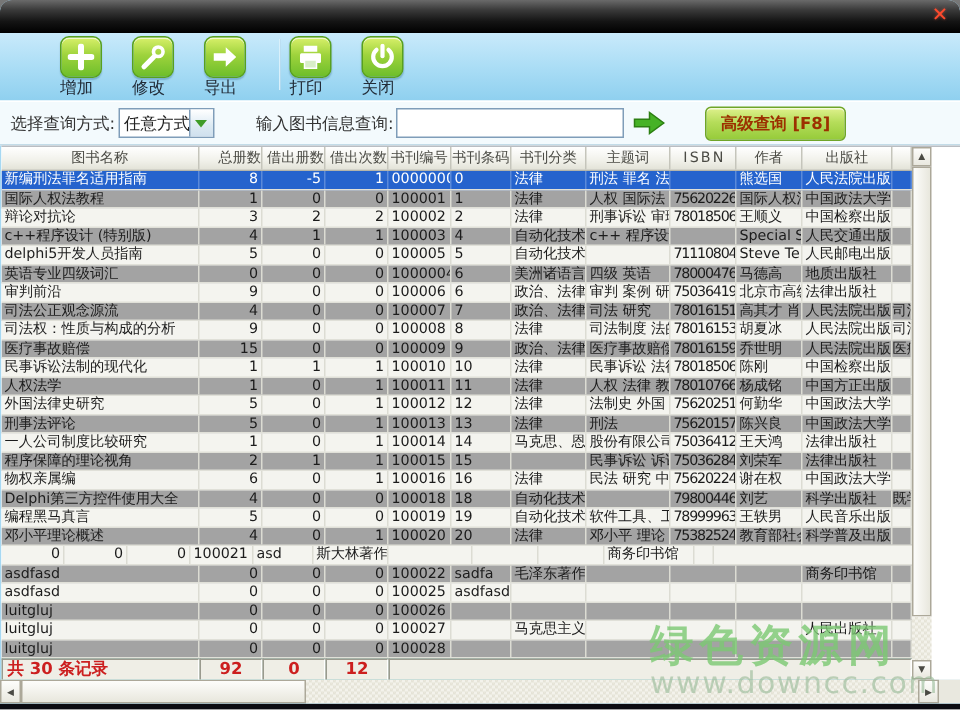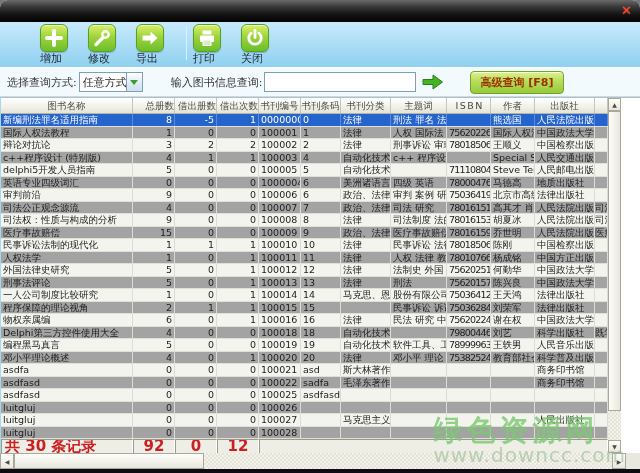--- a/index.html
+++ b/index.html
@@ -103,21 +103,21 @@
   .tcell{
     font-size:9.5px; color:#1c1c1c; line-height:11.5px;
     padding:0 2px; border-right:1px solid #dcdcd3;
     overflow:hidden; white-space:nowrap;
   }
   .c0{width:132px;} .c1{width:42px;text-align:right;} .c2{width:42px;text-align:right;}
   .c3{width:42px;text-align:right;} .c4{width:42px;} .c5{width:40px;}
   .c6{width:50px;} .c7{width:56px;} .c8{width:44px;letter-spacing:-0.8px;}
   .c9{width:44px;} .c10{width:60px;} .c11{width:13px;padding:0;}
 
-  .tsummary{ display:flex; height:15px; background:#0f766e; font-size:15px; font-weight:bold; color:var(--red,#cc1f1f); }
+  .tsummary{ display:flex; height:15px; background:#0f766e; font-size:11px; font-weight:bold; color:var(--red,#cc1f1f); }
   .sbox{
     border:1px solid #9a9a8e; border-bottom-color:#fff; border-right-color:#fff;
     background:#efeee6; line-height:12px; padding:0 3px; overflow:hidden; white-space:nowrap;
   }
   .sbox.num{ text-align:center; }
 
   
   .checker{
     background-color:#f3f2eb;
     background-image:linear-gradient(45deg,#e5e3d7 25%,transparent 25%,transparent 75%,#e5e3d7 75%),
@@ -517,21 +517,20 @@
             <div class="tcell c4">100020</div>
             <div class="tcell c5">20</div>
             <div class="tcell c6">法律</div>
             <div class="tcell c7">邓小平 理论 思</div>
             <div class="tcell c8">7538252476</div>
             <div class="tcell c9">教育部社会科</div>
             <div class="tcell c10">科学普及出版</div>
             <div class="tcell c11"></div>
           </div>
           <div class="trow alt">
-            <div class="tcell c0">asdfa</div>
             <div class="tcell c1">0</div>
             <div class="tcell c2">0</div>
             <div class="tcell c3">0</div>
             <div class="tcell c4">100021</div>
             <div class="tcell c5">asd</div>
             <div class="tcell c6">斯大林著作</div>
             <div class="tcell c7"></div>
             <div class="tcell c8"></div>
             <div class="tcell c9"></div>
             <div class="tcell c10">商务印书馆</div>

